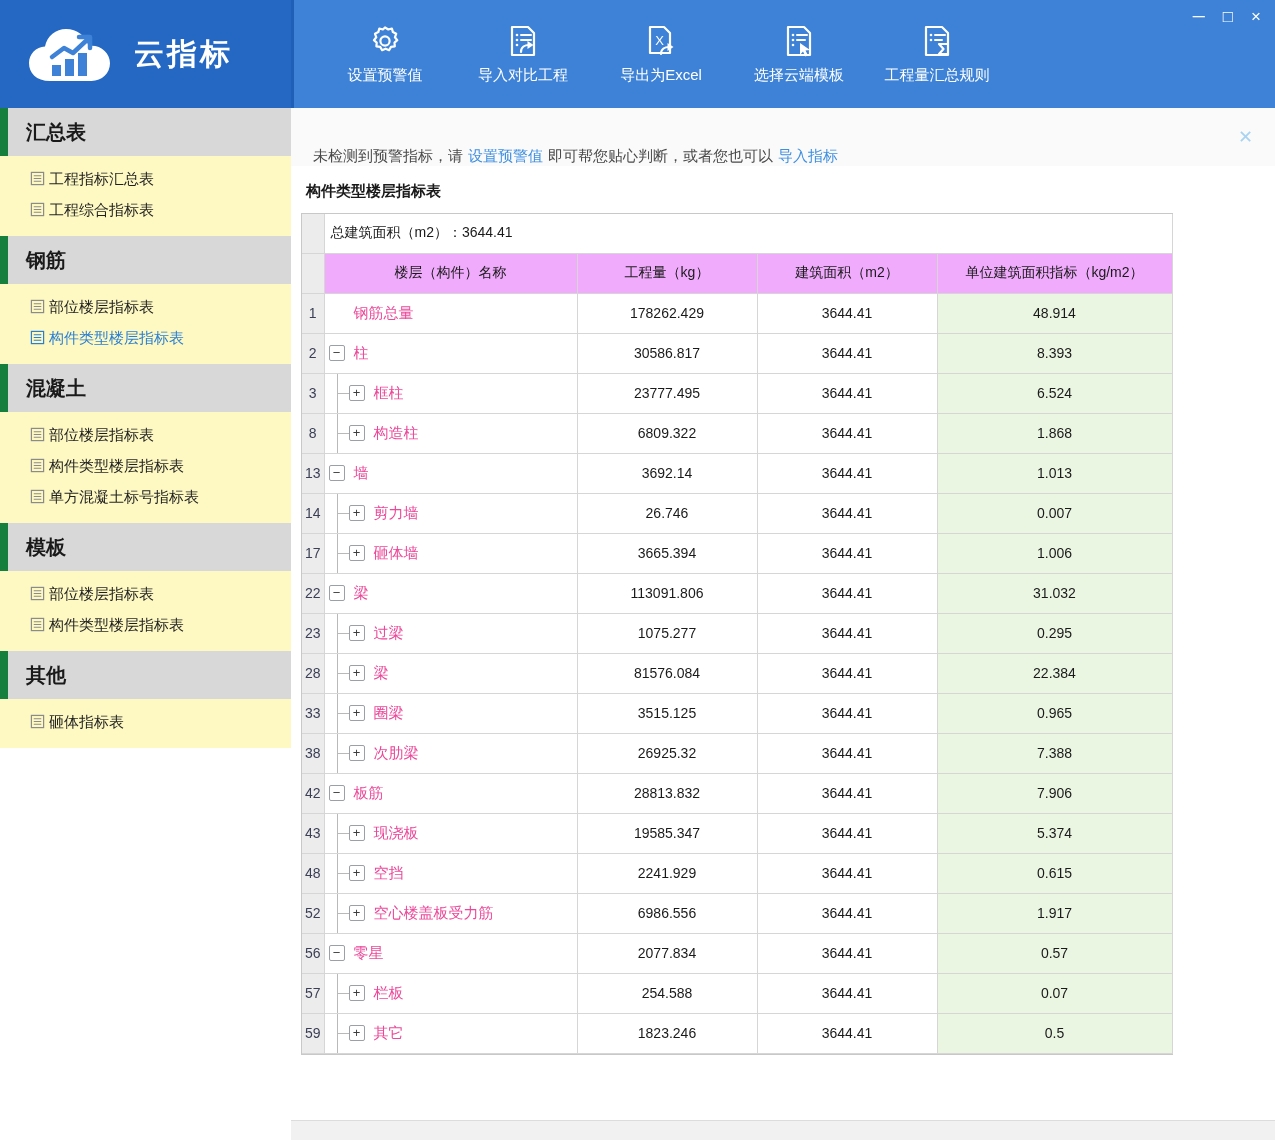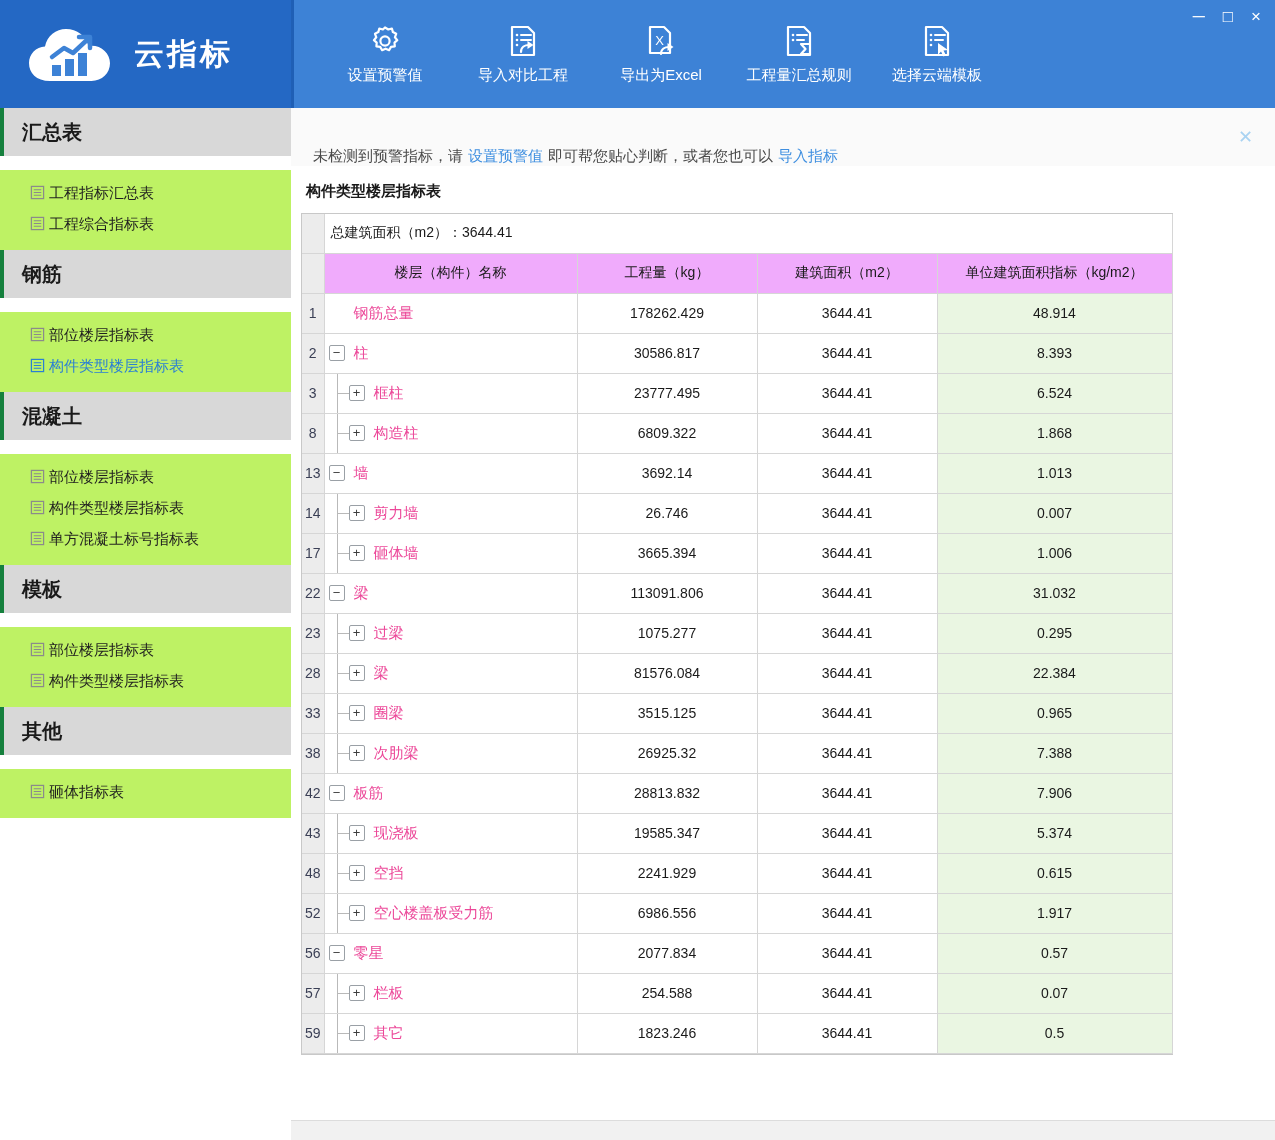--- a/index.html
+++ b/index.html
@@ -25,24 +25,24 @@
   .brand-logo { width: 92px; height: 62px; flex: none; position: relative; }
   .brand-title {
     color: #ffffff; font-size: 30px; font-weight: 700; letter-spacing: 3px;
   }
   .side-scroll { flex: 1; background: #ffffff; overflow: hidden; }
   .group-header {
     background: #d8d8d8;
     height: 48px;
     display: flex; align-items: center;
     padding-left: 18px;
-    border-left: 4px solid #15803d;
+    border-left: 8px solid #15803d;
     font-size: 20px; font-weight: 700; color: #1a1a1a;
   }
-  .group-items { background: #bef264; padding: 8px 0 10px 0; margin-top: 14px; }
+  .group-items { background: #fef9c3; padding: 8px 0 10px 0; }
   .side-item {
     display: flex; align-items: center; gap: 4px;
     height: 31px; padding-left: 30px;
     font-size: 15px; color: #1f1f1f; cursor: default;
   }
   .side-item.active { color: #2a7fd4; }
   .doc-icon { width: 15px; height: 15px; flex: none; }
 
   
   .main { flex: 1; display: flex; flex-direction: column; min-width: 0; background: #fbfbfb; }
@@ -303,39 +303,39 @@
         </span>
         <span>导出为Excel</span>
       </div>
 
       <div class="tool-btn">
         <span>
           <svg width="34" height="34" viewBox="0 0 34 34">
             <path fill="none" stroke="#ffffff" stroke-width="2.2" stroke-linejoin="round" d="M6 3 h16 l6 6 v22 h-22 Z"></path>
             <circle cx="11" cy="11" r="1.3" fill="#ffffff"></circle>
             <circle cx="11" cy="16" r="1.3" fill="#ffffff"></circle>
-            <path stroke="#ffffff" stroke-width="2" stroke-linecap="round" d="M15 11 h10 M15 16 h7"></path>
-            <path fill="none" stroke="#ffffff" stroke-width="2.2" stroke-linejoin="round" stroke-linecap="round" d="M27 20 h-8 l4.5 5 l-4.5 5 h8"></path>
+            <circle cx="11" cy="21" r="1.3" fill="#ffffff"></circle>
+            <path stroke="#ffffff" stroke-width="2" stroke-linecap="round" d="M15 11 h10 M15 16 h8"></path>
+            <path fill="#ffffff" d="M18 19 l0 12 l3 -3.5 l2.5 5 l2.5 -1.2 l-2.5 -4.8 l4.5 -0.5 Z"></path>
           </svg>
         </span>
-        <span>工程量汇总规则</span>
+        <span>选择云端模板</span>
       </div>
 
       <div class="tool-btn">
         <span>
           <svg width="34" height="34" viewBox="0 0 34 34">
             <path fill="none" stroke="#ffffff" stroke-width="2.2" stroke-linejoin="round" d="M6 3 h16 l6 6 v22 h-22 Z"></path>
             <circle cx="11" cy="11" r="1.3" fill="#ffffff"></circle>
             <circle cx="11" cy="16" r="1.3" fill="#ffffff"></circle>
-            <circle cx="11" cy="21" r="1.3" fill="#ffffff"></circle>
-            <path stroke="#ffffff" stroke-width="2" stroke-linecap="round" d="M15 11 h10 M15 16 h8"></path>
-            <path fill="#ffffff" d="M18 19 l0 12 l3 -3.5 l2.5 5 l2.5 -1.2 l-2.5 -4.8 l4.5 -0.5 Z"></path>
+            <path stroke="#ffffff" stroke-width="2" stroke-linecap="round" d="M15 11 h10 M15 16 h7"></path>
+            <path fill="none" stroke="#ffffff" stroke-width="2.2" stroke-linejoin="round" stroke-linecap="round" d="M27 20 h-8 l4.5 5 l-4.5 5 h8"></path>
           </svg>
         </span>
-        <span>选择云端模板</span>
+        <span>工程量汇总规则</span>
       </div>
 
       <div class="win-ctrls">
         <span class="win-btn">─</span>
         <span class="win-btn">□</span>
         <span class="win-btn">×</span>
       </div>
     </div>
 
     <div class="notice">

